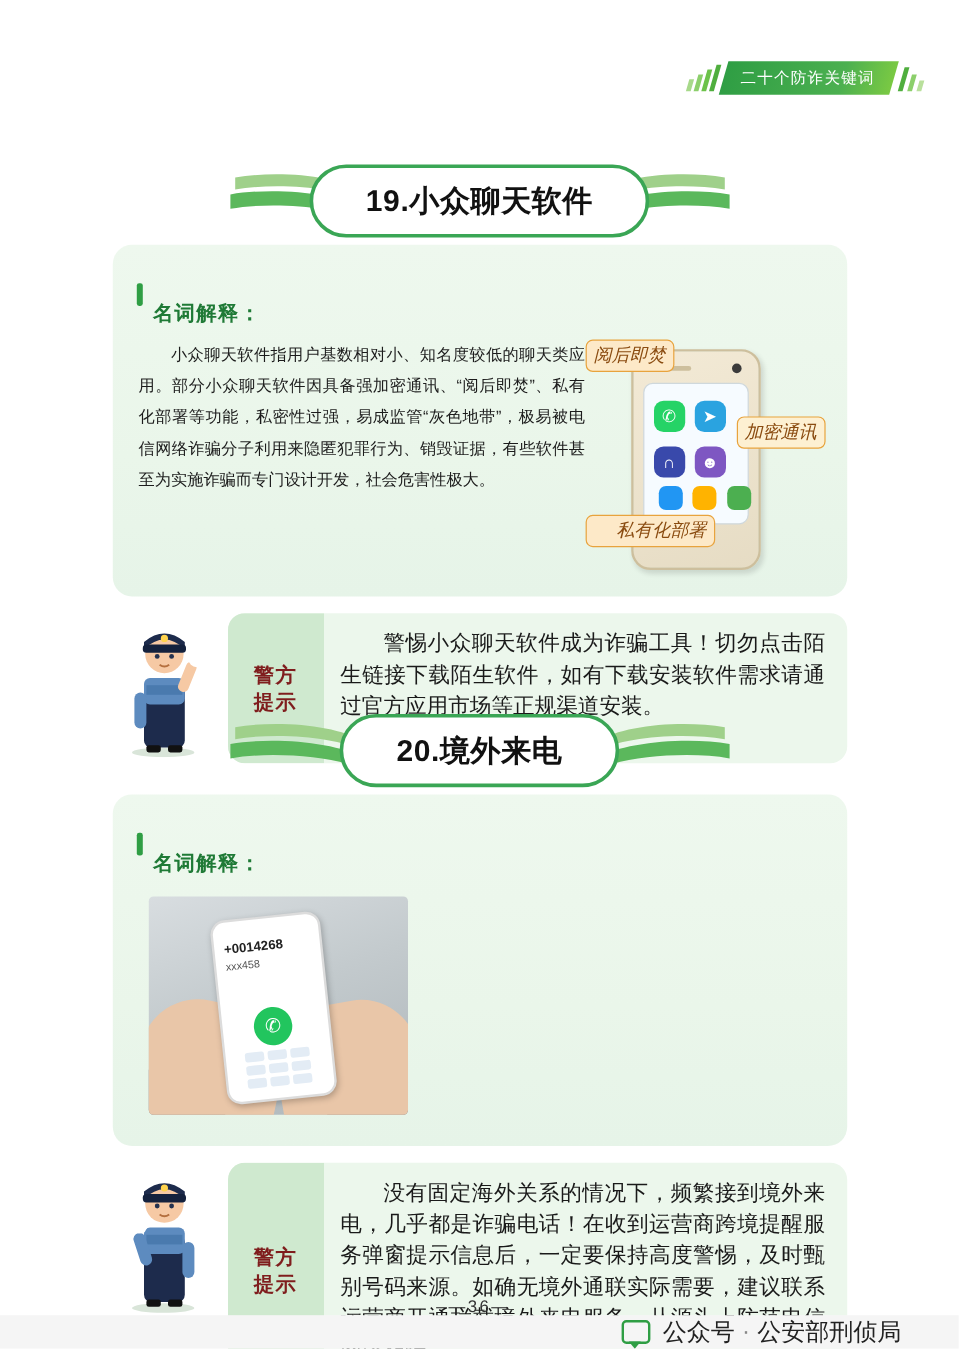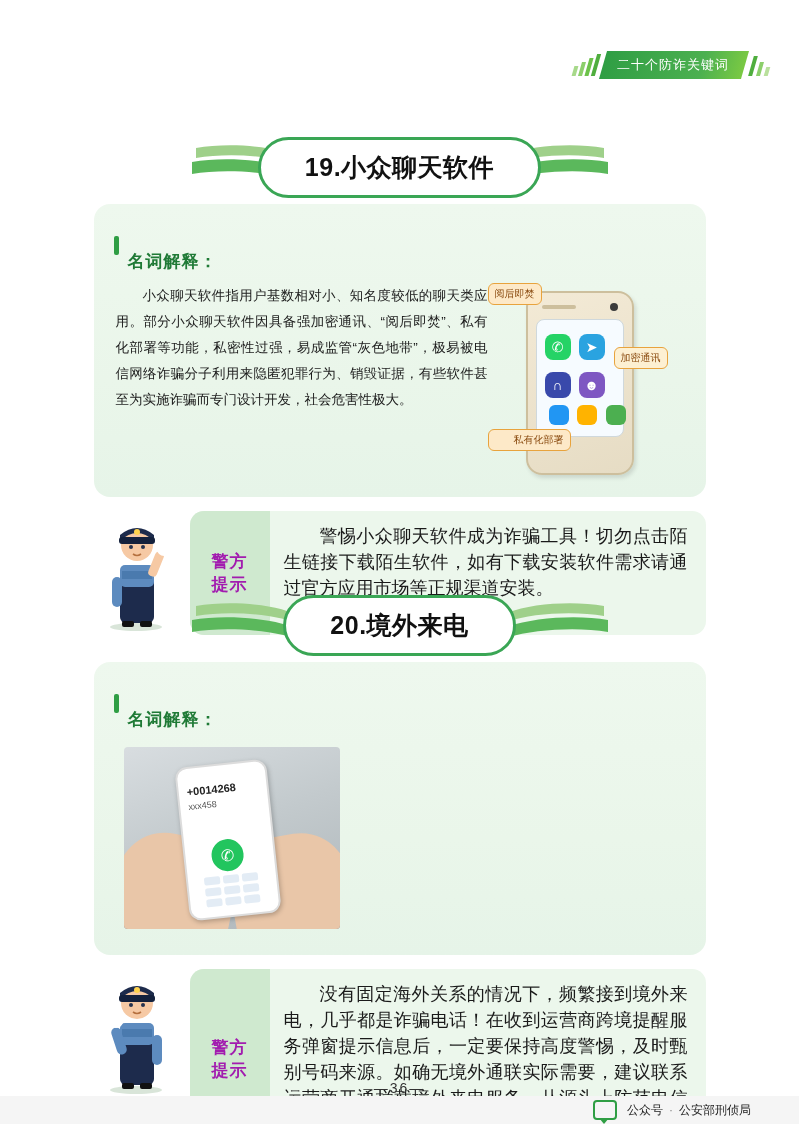--- a/index.html
+++ b/index.html
@@ -156,21 +156,21 @@
     background: #ecf7ec;
     border-radius: 14px;
     display: flex;
     align-items: stretch;
     overflow: hidden;
     min-height: 74px;
   }
   .tip-label {
     flex: 0 0 80px;
     background: #cfe9cf;
-    color: #a21caf;
+    color: #7f1d1d;
     font-size: 17px;
     font-weight: bold;
     display: flex;
     flex-direction: column;
     justify-content: center;
     align-items: center;
     line-height: 23px;
     letter-spacing: 1px;
   }
   .tip-text {
@@ -241,23 +241,24 @@
   .dock i.d1 { background: #2196f3; }
   .dock i.d2 { background: #ffb300; }
   .dock i.d3 { background: #4caf50; }
 
   .tag {
     position: absolute;
     background: #fde9c8;
     border: 1.5px solid #e8a33d;
     border-radius: 6px;
     color: #8a4b10;
-    font-size: 10px;
+    font-size: 15px;
     padding: 3px 6px;
     white-space: nowrap;
+    font-style: italic;
   }
   .tag.t1 { left: 0px;   top: 0px; }
   .tag.t2 { left: 126px; top: 64px; background:#fdf0d2; }
   .tag.t3 { left: 0px;   top: 146px; padding-left: 25px; }
 
   
   .illus20 {
     flex: 0 0 232px;
     position: relative;
     height: 196px;
@@ -333,21 +334,21 @@
     position: absolute;
     left: 0; top: 1096px;
     width: 799px; height: 28px;
     display: flex; align-items: center; justify-content: center;
     background: #f5f5f5;
   }
   .footer-inner {
     position: absolute;
     right: 48px;
     display: flex; align-items: center;
-    font-size: 12px; color: #222;
+    font-size: 20px; color: #222;
   }
   .footer-icon {
     width: 20px; height: 16px;
     border: 2px solid #2f9e44;
     border-radius: 4px;
     margin-right: 10px;
     position: relative;
   }
   .footer-icon:after {
     content: "";

